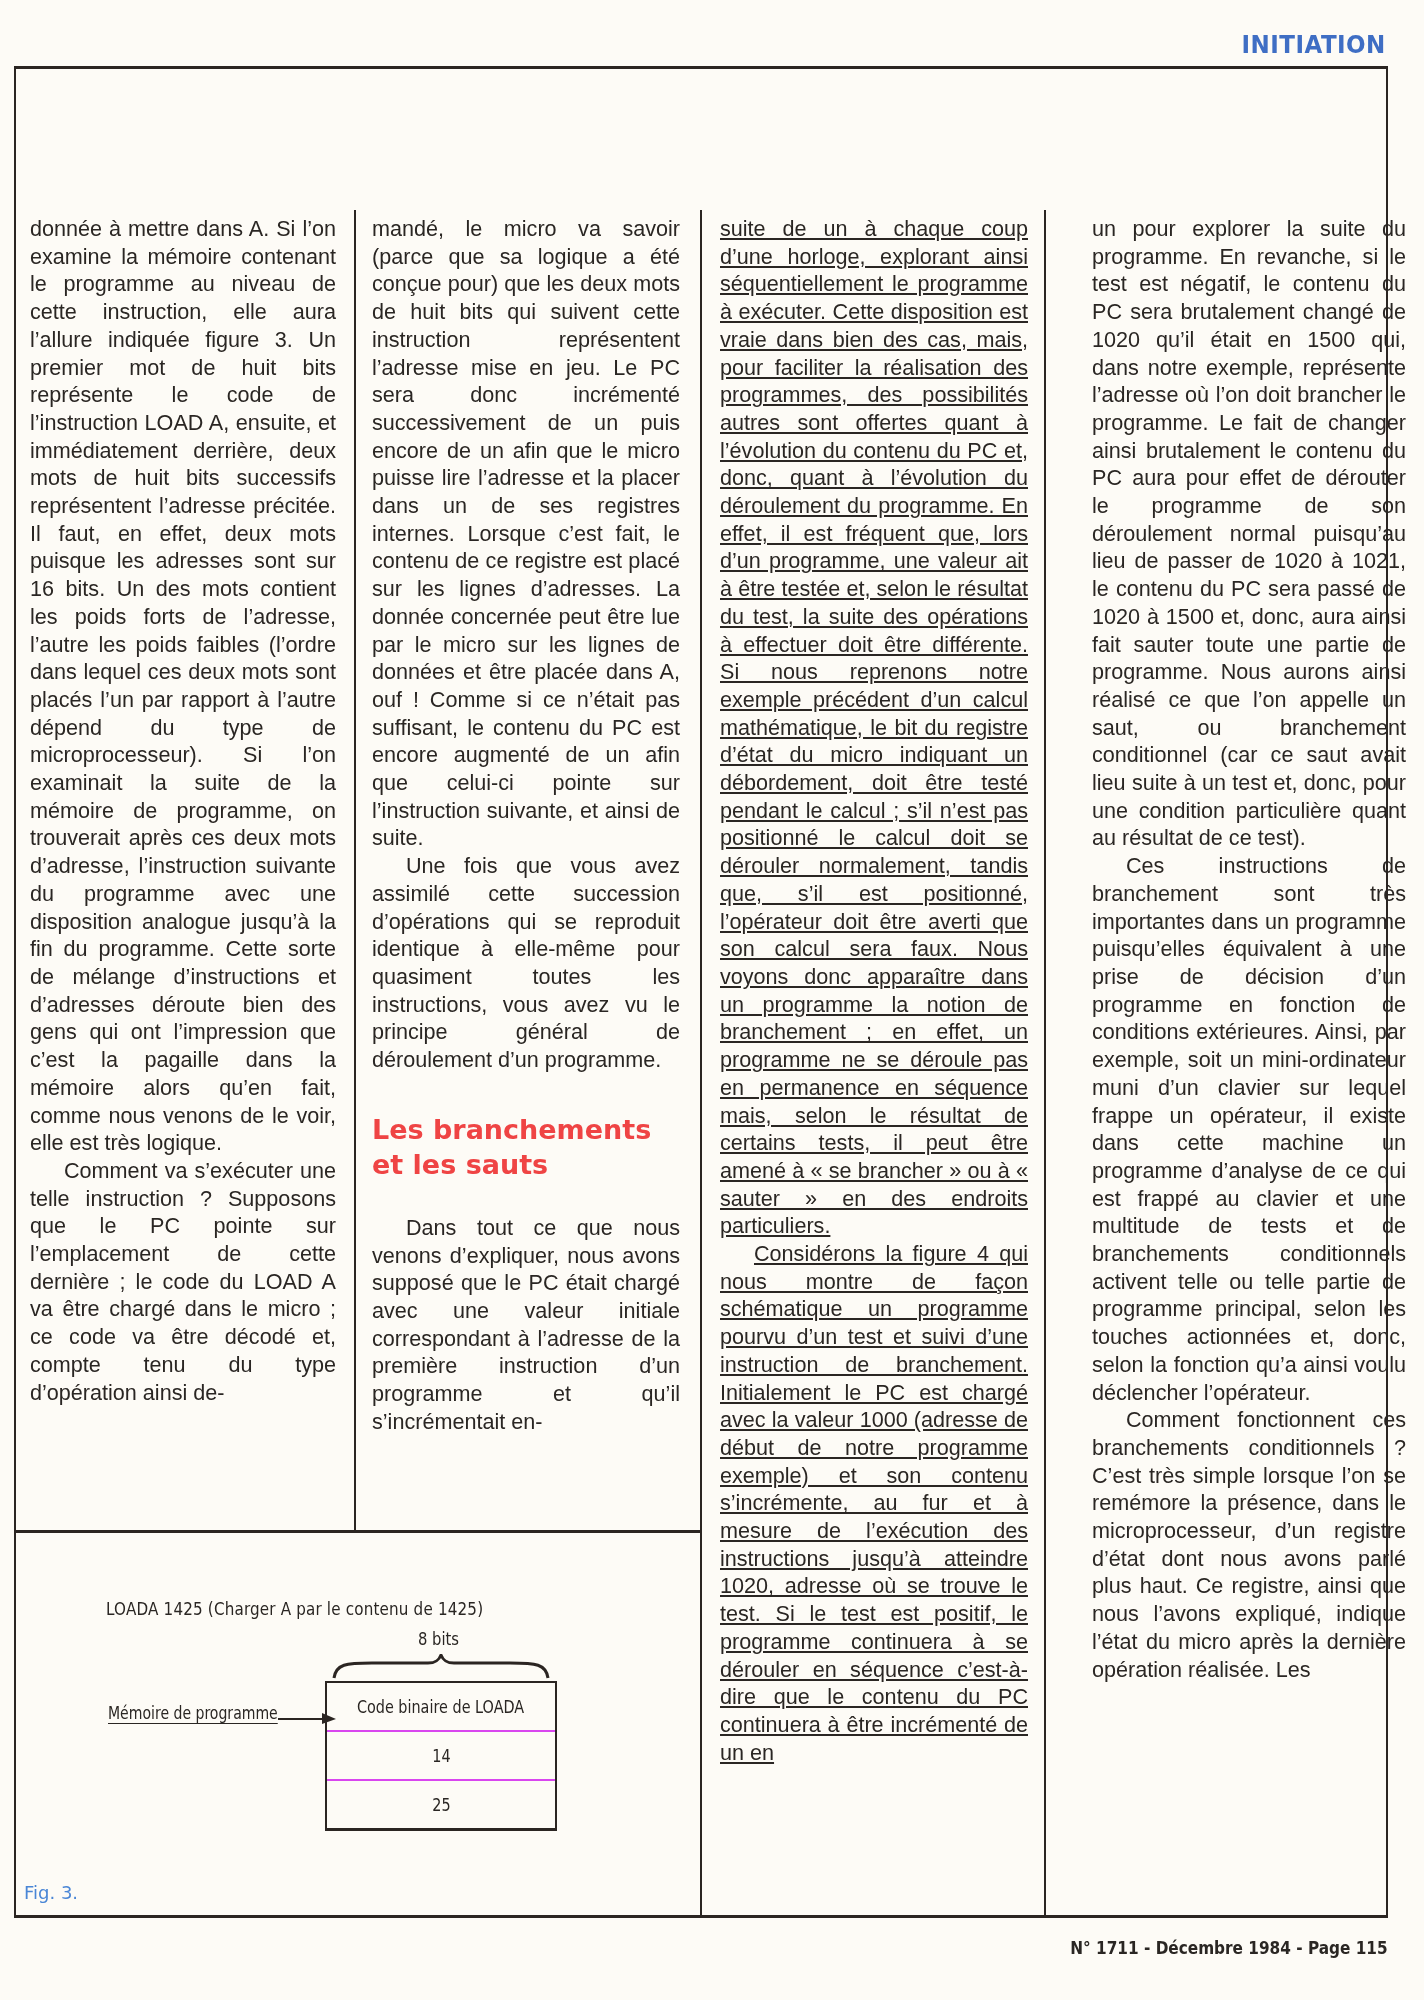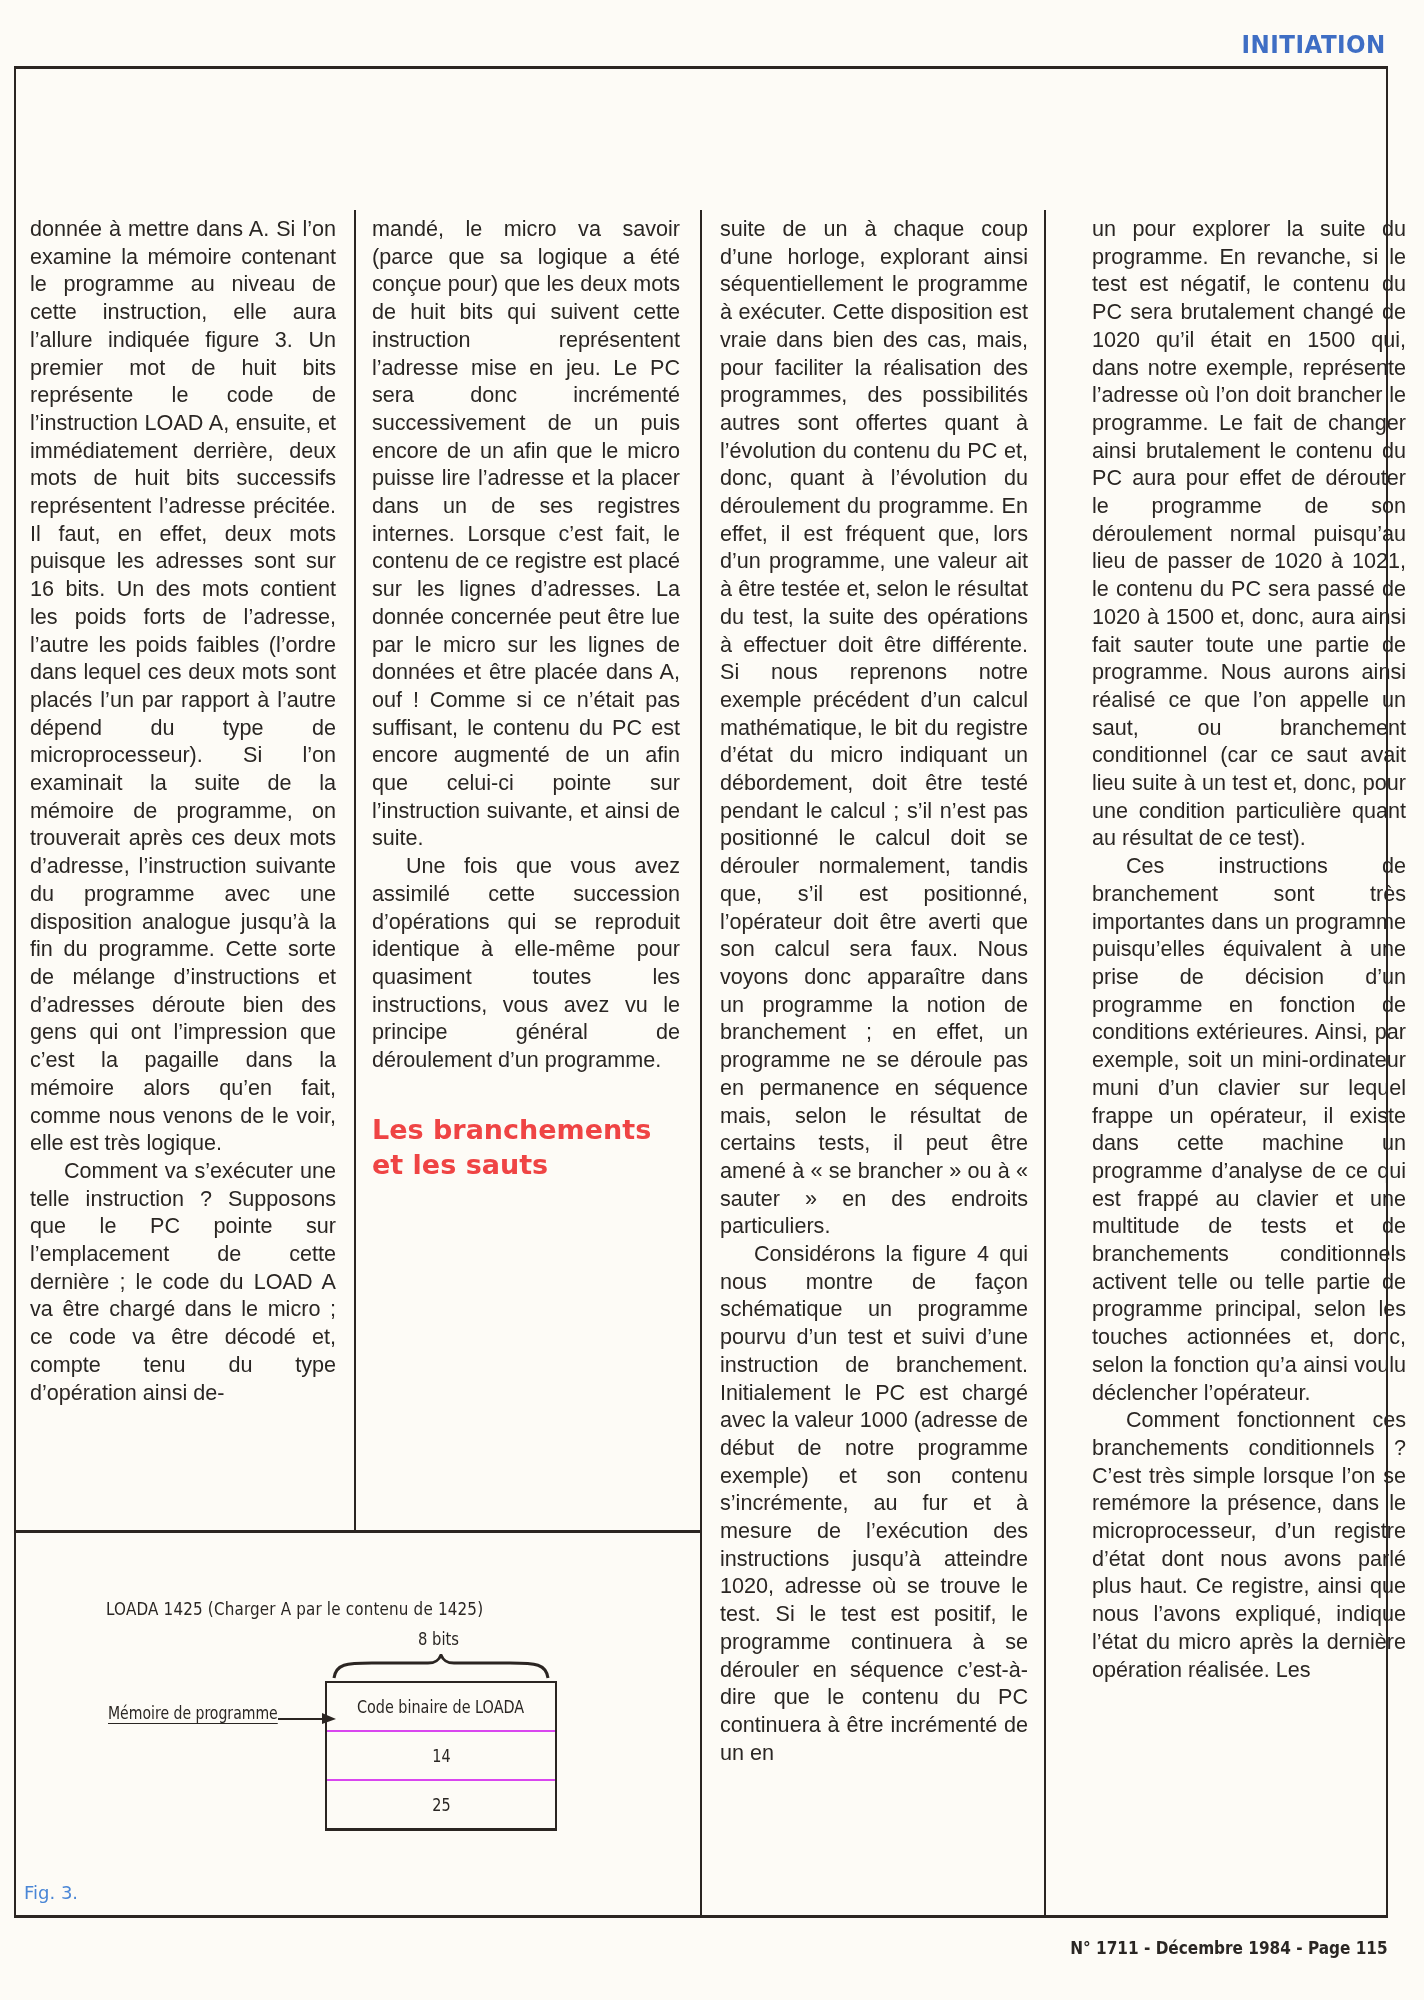--- a/index.html
+++ b/index.html
@@ -29,21 +29,21 @@
     position: absolute;
     font-size: 21.6px; line-height: 27.7px;
     text-align: justify; text-align-last: auto;
     hyphens: none;
   }
   .col p { margin: 0; }
   .col p.indent { text-indent: 34px; }
   .col p + p { margin-top: 0; }
   #col1 { left: 30px; top: 215px; width: 306px; height: 1300px; }
   #col2 { left: 372px; top: 215px; width: 308px; height: 1300px; }
-  #col3 { left: 720px; top: 215px; width: 308px; height: 1690px; }
+  #col3 { left: 720px; top: 215px; width: 308px; height: 1690px; text-decoration: underline; }
   #col4 { left: 1060px; top: 215px; width: 314px; height: 1690px; margin-left: 32px; }
   .vrule { position: absolute; background: #2b2522; width: 2px; }
   .hrule { position: absolute; background: #2b2522; height: 3px; }
   .section-heading {
     font-family: "DejaVu Sans", "Liberation Sans", sans-serif;
     font-weight: bold; color: #ef4444;
     font-size: 27px; line-height: 35px;
     margin: 38px 0 32px 0 !important;
     text-align: left;
   }
@@ -113,20 +113,21 @@
 
 <div class="col" id="col1">
   <p>donnée à mettre dans A. Si l’on examine la mémoire contenant le programme au niveau de cette instruction, elle aura l’allure indiquée figure 3. Un premier mot de huit bits représente le code de l’instruction LOAD A, ensuite, et immédiatement derrière, deux mots de huit bits successifs représentent l’adresse précitée. Il faut, en effet, deux mots puisque les adresses sont sur 16 bits. Un des mots contient les poids forts de l’adresse, l’autre les poids faibles (l’ordre dans lequel ces deux mots sont placés l’un par rapport à l’autre dépend du type de microprocesseur). Si l’on examinait la suite de la mémoire de programme, on trouverait après ces deux mots d’adresse, l’instruction suivante du programme avec une disposition analogue jusqu’à la fin du programme. Cette sorte de mélange d’instructions et d’adresses déroute bien des gens qui ont l’impression que c’est la pagaille dans la mémoire alors qu’en fait, comme nous venons de le voir, elle est très logique.</p>
   <p class="indent">Comment va s’exécuter une telle instruction ? Supposons que le PC pointe sur l’emplacement de cette dernière ; le code du LOAD A va être chargé dans le micro ; ce code va être décodé et, compte tenu du type d’opération ainsi de-</p>
 </div>
 
 <div class="col" id="col2">
   <p>mandé, le micro va savoir (parce que sa logique a été conçue pour) que les deux mots de huit bits qui suivent cette instruction représentent l’adresse mise en jeu. Le PC sera donc incrémenté successivement de un puis encore de un afin que le micro puisse lire l’adresse et la placer dans un de ses registres internes. Lorsque c’est fait, le contenu de ce registre est placé sur les lignes d’adresses. La donnée concernée peut être lue par le micro sur les lignes de données et être placée dans A, ouf ! Comme si ce n’était pas suffisant, le contenu du PC est encore augmenté de un afin que celui-ci pointe sur l’instruction suivante, et ainsi de suite.</p>
   <p class="indent">Une fois que vous avez assimilé cette succession d’opérations qui se reproduit identique à elle-même pour quasiment toutes les instructions, vous avez vu le principe général de déroulement d’un programme.</p>
   <p class="section-heading">Les branchements et les sauts</p>
+  <p class="indent">Dans tout ce que nous venons d’expliquer, nous avons supposé que le PC était chargé avec une valeur initiale correspondant à l’adresse de la première instruction d’un programme et qu’il s’incrémentait en-</p>
 </div>
 
 <div class="col" id="col3">
   <p>suite de un à chaque coup d’une horloge, explorant ainsi séquentiellement le programme à exécuter. Cette disposition est vraie dans bien des cas, mais, pour faciliter la réalisation des programmes, des possibilités autres sont offertes quant à l’évolution du contenu du PC et, donc, quant à l’évolution du déroulement du programme. En effet, il est fréquent que, lors d’un programme, une valeur ait à être testée et, selon le résultat du test, la suite des opérations à effectuer doit être différente. Si nous reprenons notre exemple précédent d’un calcul mathématique, le bit du registre d’état du micro indiquant un débordement, doit être testé pendant le calcul ; s’il n’est pas positionné le calcul doit se dérouler normalement, tandis que, s’il est positionné, l’opérateur doit être averti que son calcul sera faux. Nous voyons donc apparaître dans un programme la notion de branchement ; en effet, un programme ne se déroule pas en permanence en séquence mais, selon le résultat de certains tests, il peut être amené à « se brancher » ou à « sauter » en des endroits particuliers.</p>
   <p class="indent">Considérons la figure 4 qui nous montre de façon schématique un programme pourvu d’un test et suivi d’une instruction de branchement. Initialement le PC est chargé avec la valeur 1000 (adresse de début de notre programme exemple) et son contenu s’incrémente, au fur et à mesure de l’exécution des instructions jusqu’à atteindre 1020, adresse où se trouve le test. Si le test est positif, le programme continuera à se dérouler en séquence c’est-à-dire que le contenu du PC continuera à être incrémenté de un en</p>
 </div>
 
 <div class="col" id="col4">
   <p>un pour explorer la suite du programme. En revanche, si le test est négatif, le contenu du PC sera brutalement changé de 1020 qu’il était en 1500 qui, dans notre exemple, représente l’adresse où l’on doit brancher le programme. Le fait de changer ainsi brutalement le contenu du PC aura pour effet de dérouter le programme de son déroulement normal puisqu’au lieu de passer de 1020 à 1021, le contenu du PC sera passé de 1020 à 1500 et, donc, aura ainsi fait sauter toute une partie de programme. Nous aurons ainsi réalisé ce que l’on appelle un saut, ou branchement conditionnel (car ce saut avait lieu suite à un test et, donc, pour une condition particulière quant au résultat de ce test).</p>
   <p class="indent">Ces instructions de branchement sont très importantes dans un programme puisqu’elles équivalent à une prise de décision d’un programme en fonction de conditions extérieures. Ainsi, par exemple, soit un mini-ordinateur muni d’un clavier sur lequel frappe un opérateur, il existe dans cette machine un programme d’analyse de ce qui est frappé au clavier et une multitude de tests et de branchements conditionnels activent telle ou telle partie de programme principal, selon les touches actionnées et, donc, selon la fonction qu’a ainsi voulu déclencher l’opérateur.</p>

